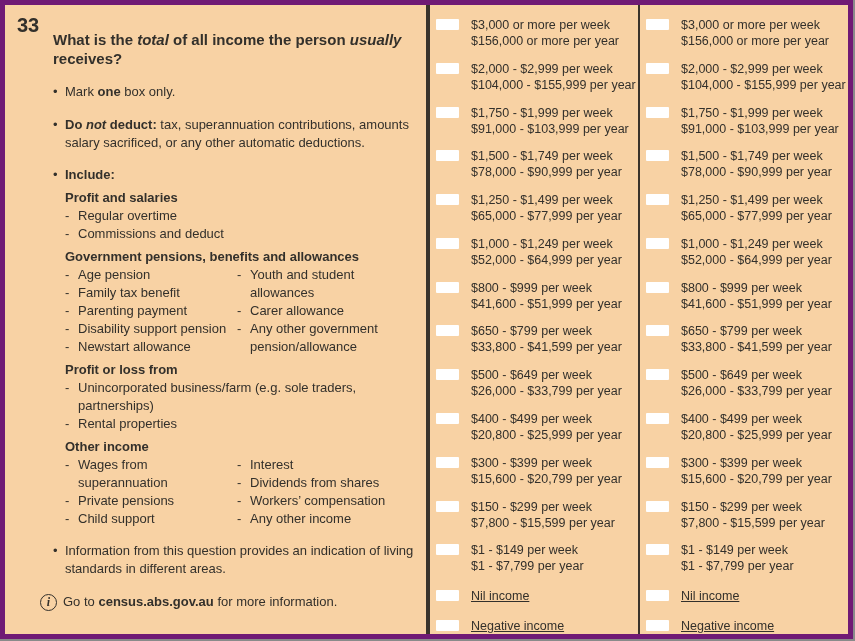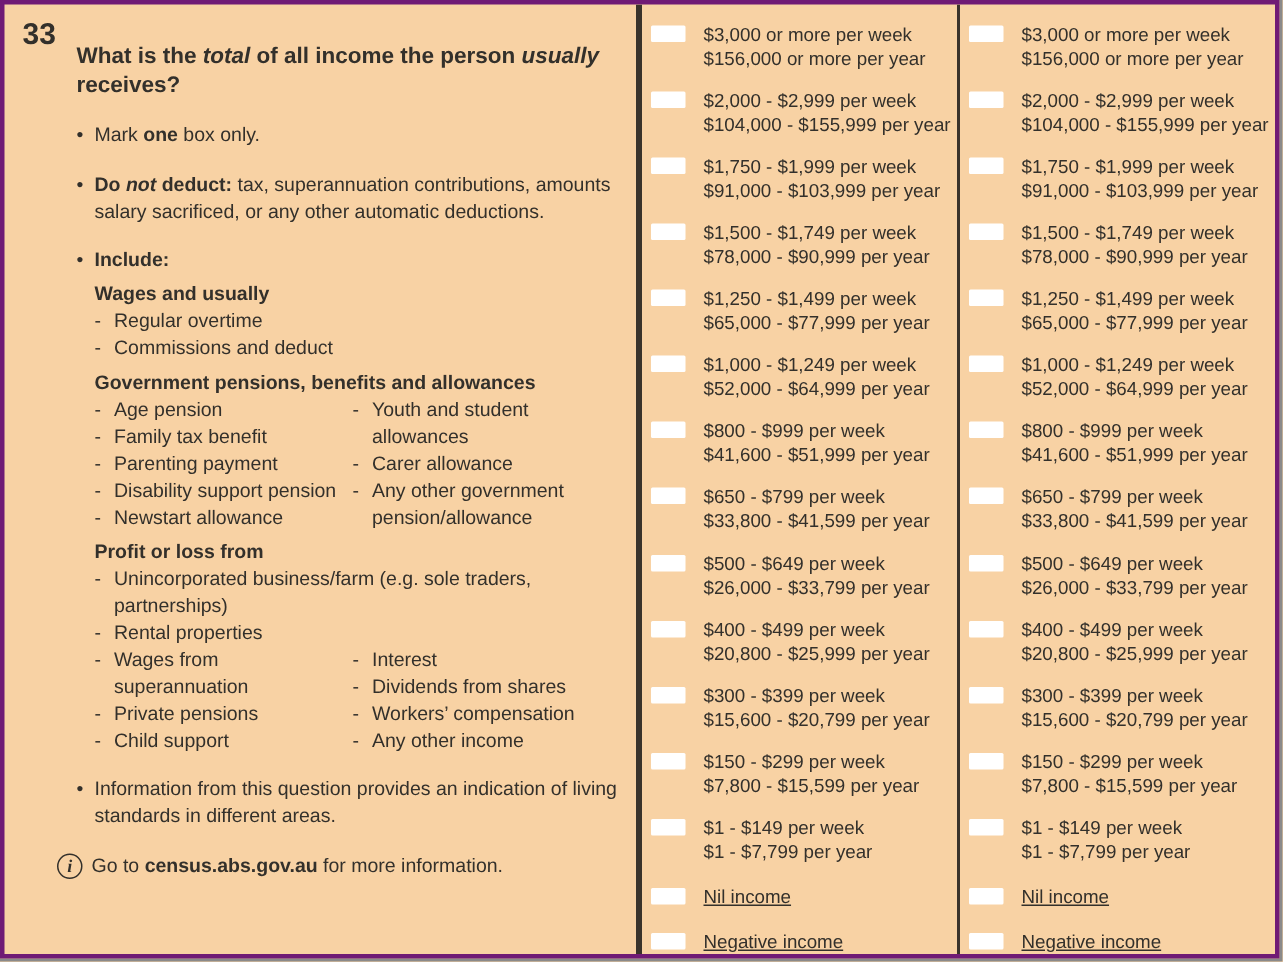--- a/index.html
+++ b/index.html
@@ -3,21 +3,21 @@
 <meta charset="utf-8">
 <style>
   html,body{margin:0;padding:0;}
   body{
     width:855px;height:641px;position:relative;background:#8a8a8a;
     font-family:"Liberation Sans","DejaVu Sans",sans-serif;
     -webkit-font-smoothing:antialiased;
   }
   .card{
     position:absolute;top:0;left:0;box-sizing:border-box;
-    width:853px;height:639px;border:3px solid #701a75;
+    width:853px;height:639px;border:5px solid #701a75;
     background:#f8d2a4;color:#33302b;display:flex;overflow:hidden;
   }
   
   .left-panel{width:421px;flex:none;box-sizing:border-box;padding:9px 8px 0 12px;font-size:13px;line-height:18px;}
   .q-row{display:flex;}
   .q-num{width:36px;flex:none;font-size:20px;font-weight:bold;line-height:22px;}
   .q-title{font-size:15px;font-weight:bold;line-height:19px;max-width:352px;margin-top:16px;}
   .it{font-style:italic;}
   .b{font-weight:bold;}
   .bi{font-weight:bold;font-style:italic;}
@@ -79,21 +79,21 @@
         <span class="btext"><span class="b">Do </span><span class="bi">not</span><span class="b"> deduct:</span><span> tax, superannuation contributions, amounts salary sacrificed, or any other automatic deductions.</span></span>
       </div>
 
       <div class="bullet tight">
         <span class="dot">•</span>
         <span class="btext b">Include:</span>
       </div>
 
       <div class="include-sections">
           <div class="include-section">
-            <div class="sub-heading">Wages and usually</div>
+            <div class="sub-heading">Profit and salaries</div>
             <div class="dash-item">
               <span class="dash">-</span>
               <span class="dash-text">Regular overtime</span>
             </div>
             <div class="dash-item">
               <span class="dash">-</span>
               <span class="dash-text">Commissions and deduct</span>
             </div>
           </div>
           <div class="include-section">
@@ -142,20 +142,21 @@
             <div class="dash-item">
               <span class="dash">-</span>
               <span class="dash-text">Unincorporated business/farm (e.g. sole traders, partnerships)</span>
             </div>
             <div class="dash-item">
               <span class="dash">-</span>
               <span class="dash-text">Rental properties</span>
             </div>
           </div>
           <div class="include-section">
+            <div class="sub-heading">Other income</div>
             <div class="dash-cols">
               <div class="dash-col">
                 <div class="dash-item">
                   <span class="dash">-</span>
                   <span class="dash-text">Wages from superannuation</span>
                 </div>
                 <div class="dash-item">
                   <span class="dash">-</span>
                   <span class="dash-text">Private pensions</span>
                 </div>

